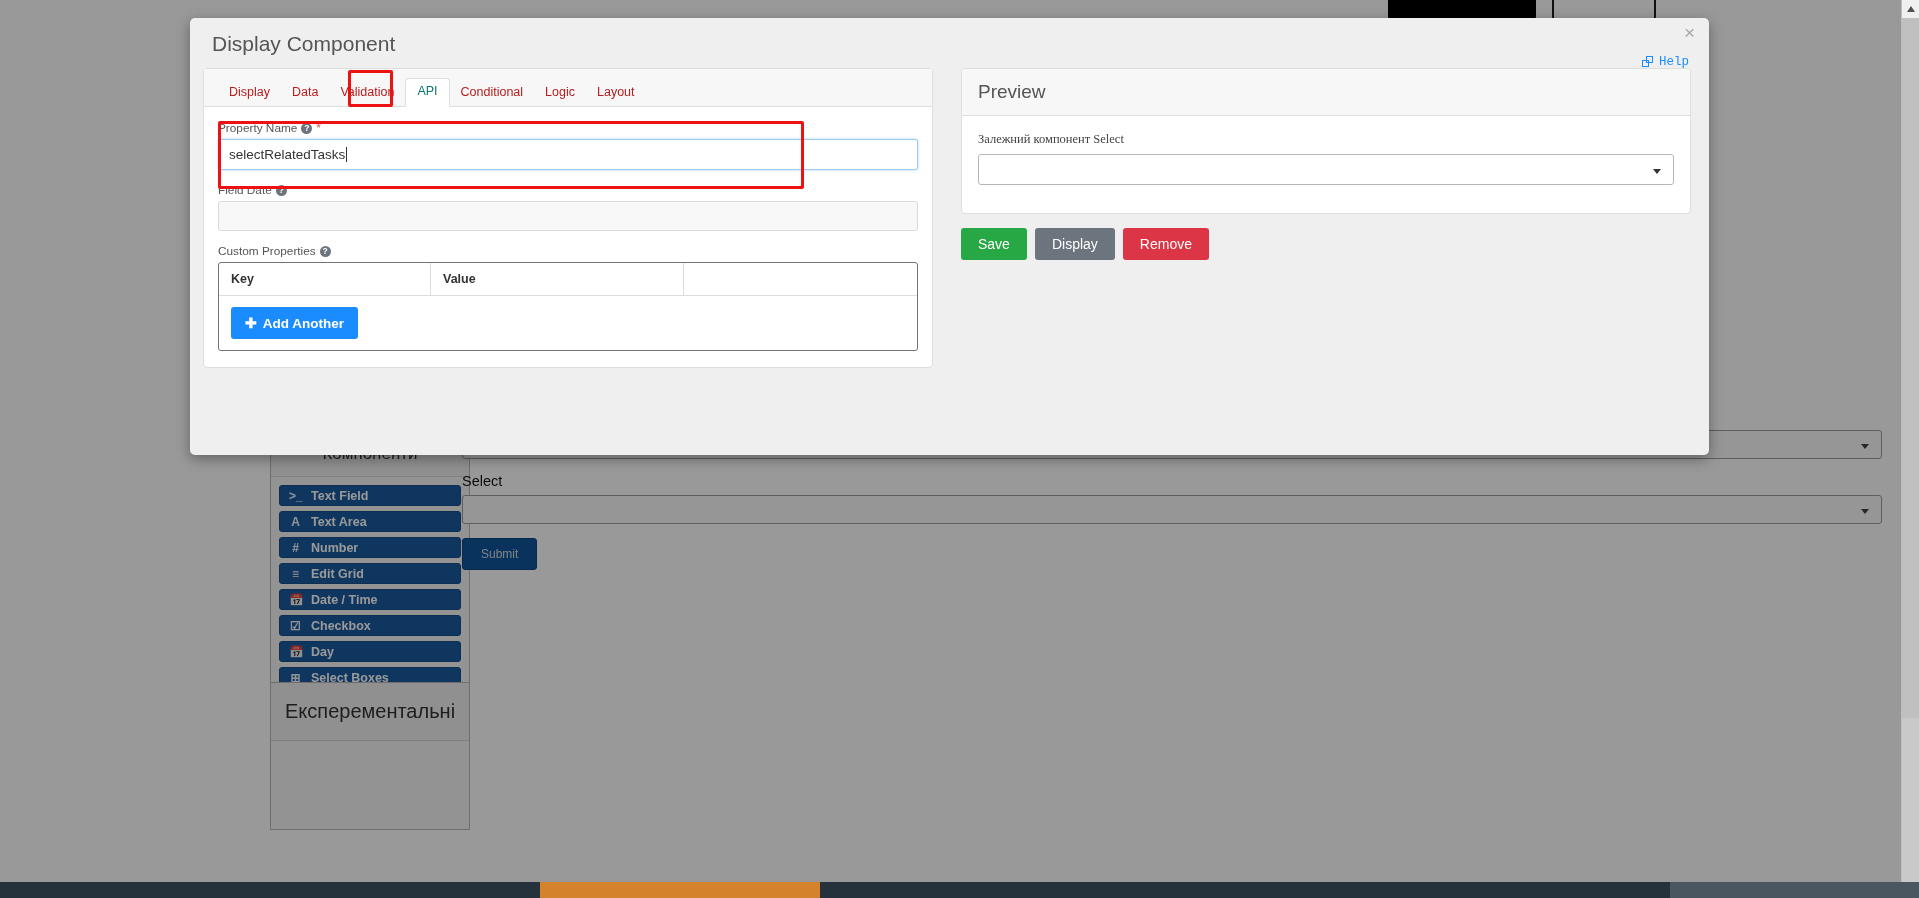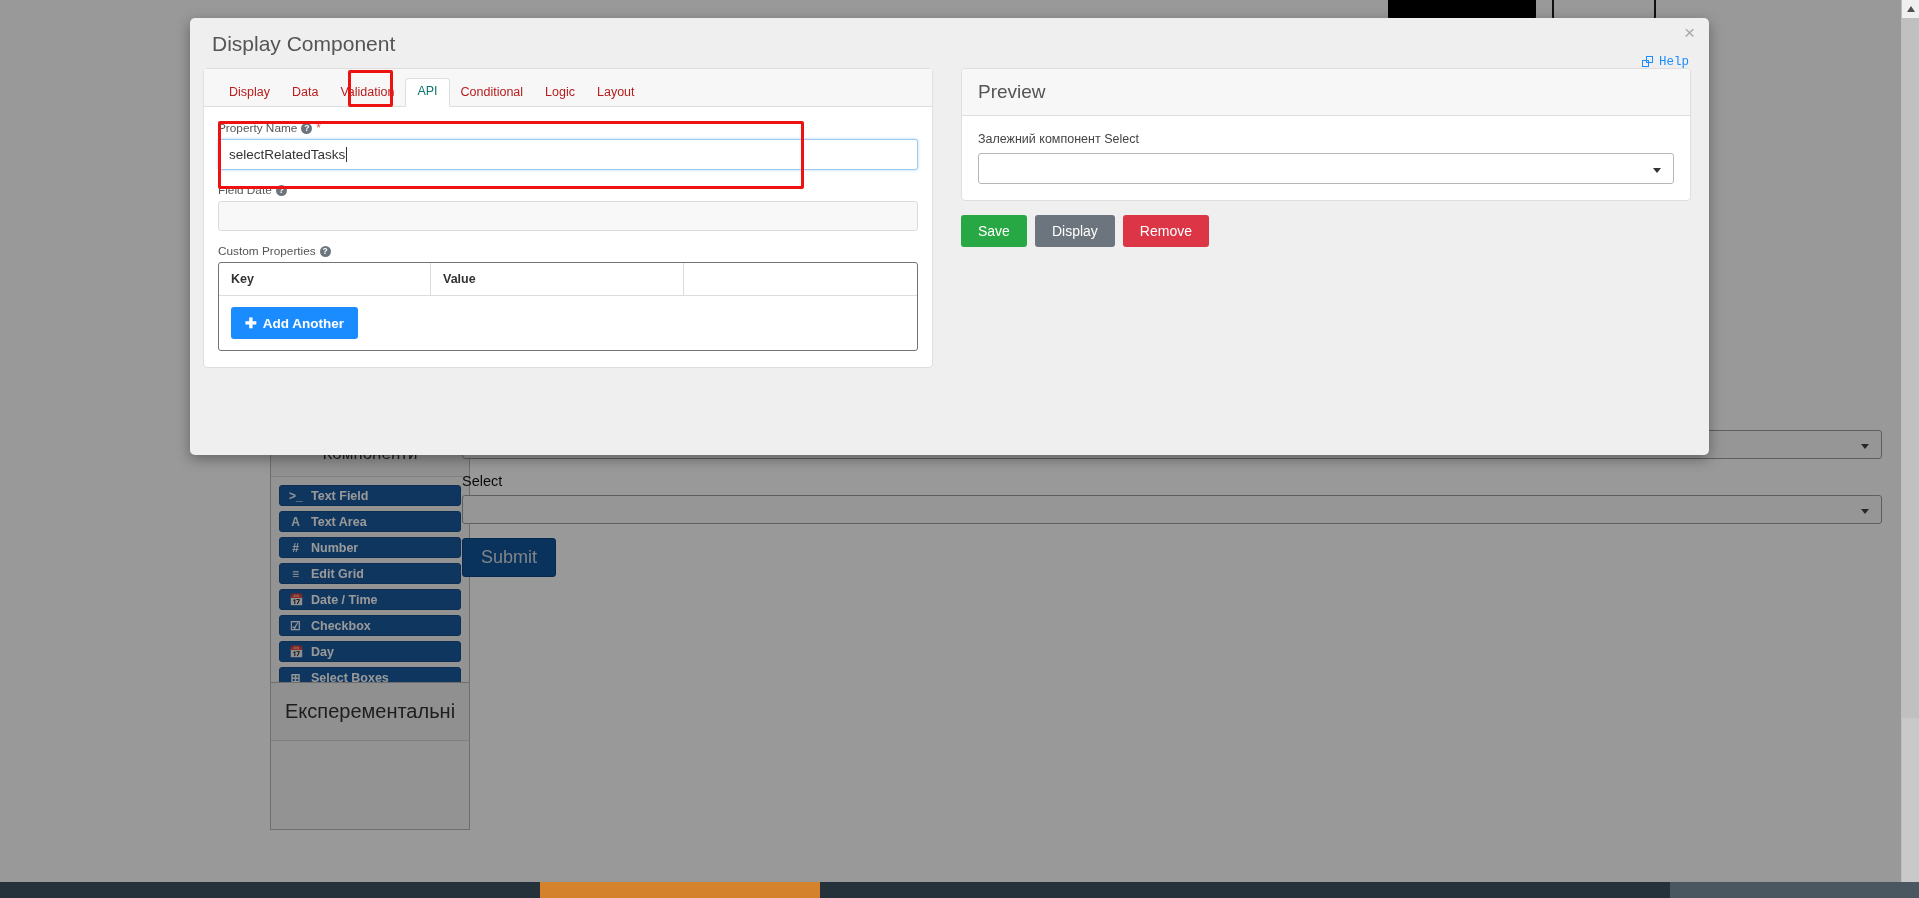--- a/index.html
+++ b/index.html
@@ -59,21 +59,21 @@
     height: 29px; border: 1px solid #9d9d9d; background: #fbfbfb; border-radius: 3px;
     position: relative;
   }
   .fake-select::after {
     content: ""; position: absolute; right: 12px; top: 13px;
     border-left: 4px solid transparent; border-right: 4px solid transparent;
     border-top: 5px solid #444;
   }
   .submit-btn {
     background: #10549c; color: #d8dde2; border: 1px solid #0d4782; border-radius: 3px;
-    font-size: 18px; padding: 8px 18px; cursor: pointer;
+    font-size: 12px; padding: 8px 18px; cursor: pointer;
   }
 
   
   .dim {
     position: absolute; inset: 0; background: rgba(0,0,0,.40); z-index: 40;
   }
 
   
   .scrollbar {
     position: absolute; right: 0; top: 0; width: 18px; height: 882px;
@@ -195,21 +195,21 @@
     display: inline-flex; align-items: center; gap: 6px;
   }
   .plus { font-size: 14px; font-weight: bold; }
 
   .right-col { position: absolute; left: 771px; top: 2px; width: 730px; }
   .prev-card { background: #ffffff; border: 1px solid #dedede; border-radius: 4px; }
   .prev-head {
     padding: 12px 16px; font-size: 19px; color: #555;
     background: #f7f7f7; border-bottom: 1px solid #dedede; border-radius: 4px 4px 0 0;
   }
-  .prev-body { padding: 16px 16px 16px 16px; }
+  .prev-body { padding: 16px 16px 28px 16px; font-family: Liberation Serif, serif; }
   .prev-label { font-size: 12.5px; color: #444; margin-bottom: 7px; }
   .prev-select {
     height: 31px; border: 1px solid #b6b6b6; border-radius: 3px; background: #fff;
     position: relative;
   }
   .prev-select::after {
     content: ""; position: absolute; right: 12px; top: 14px;
     border-left: 4px solid transparent; border-right: 4px solid transparent;
     border-top: 5px solid #333;
   }

